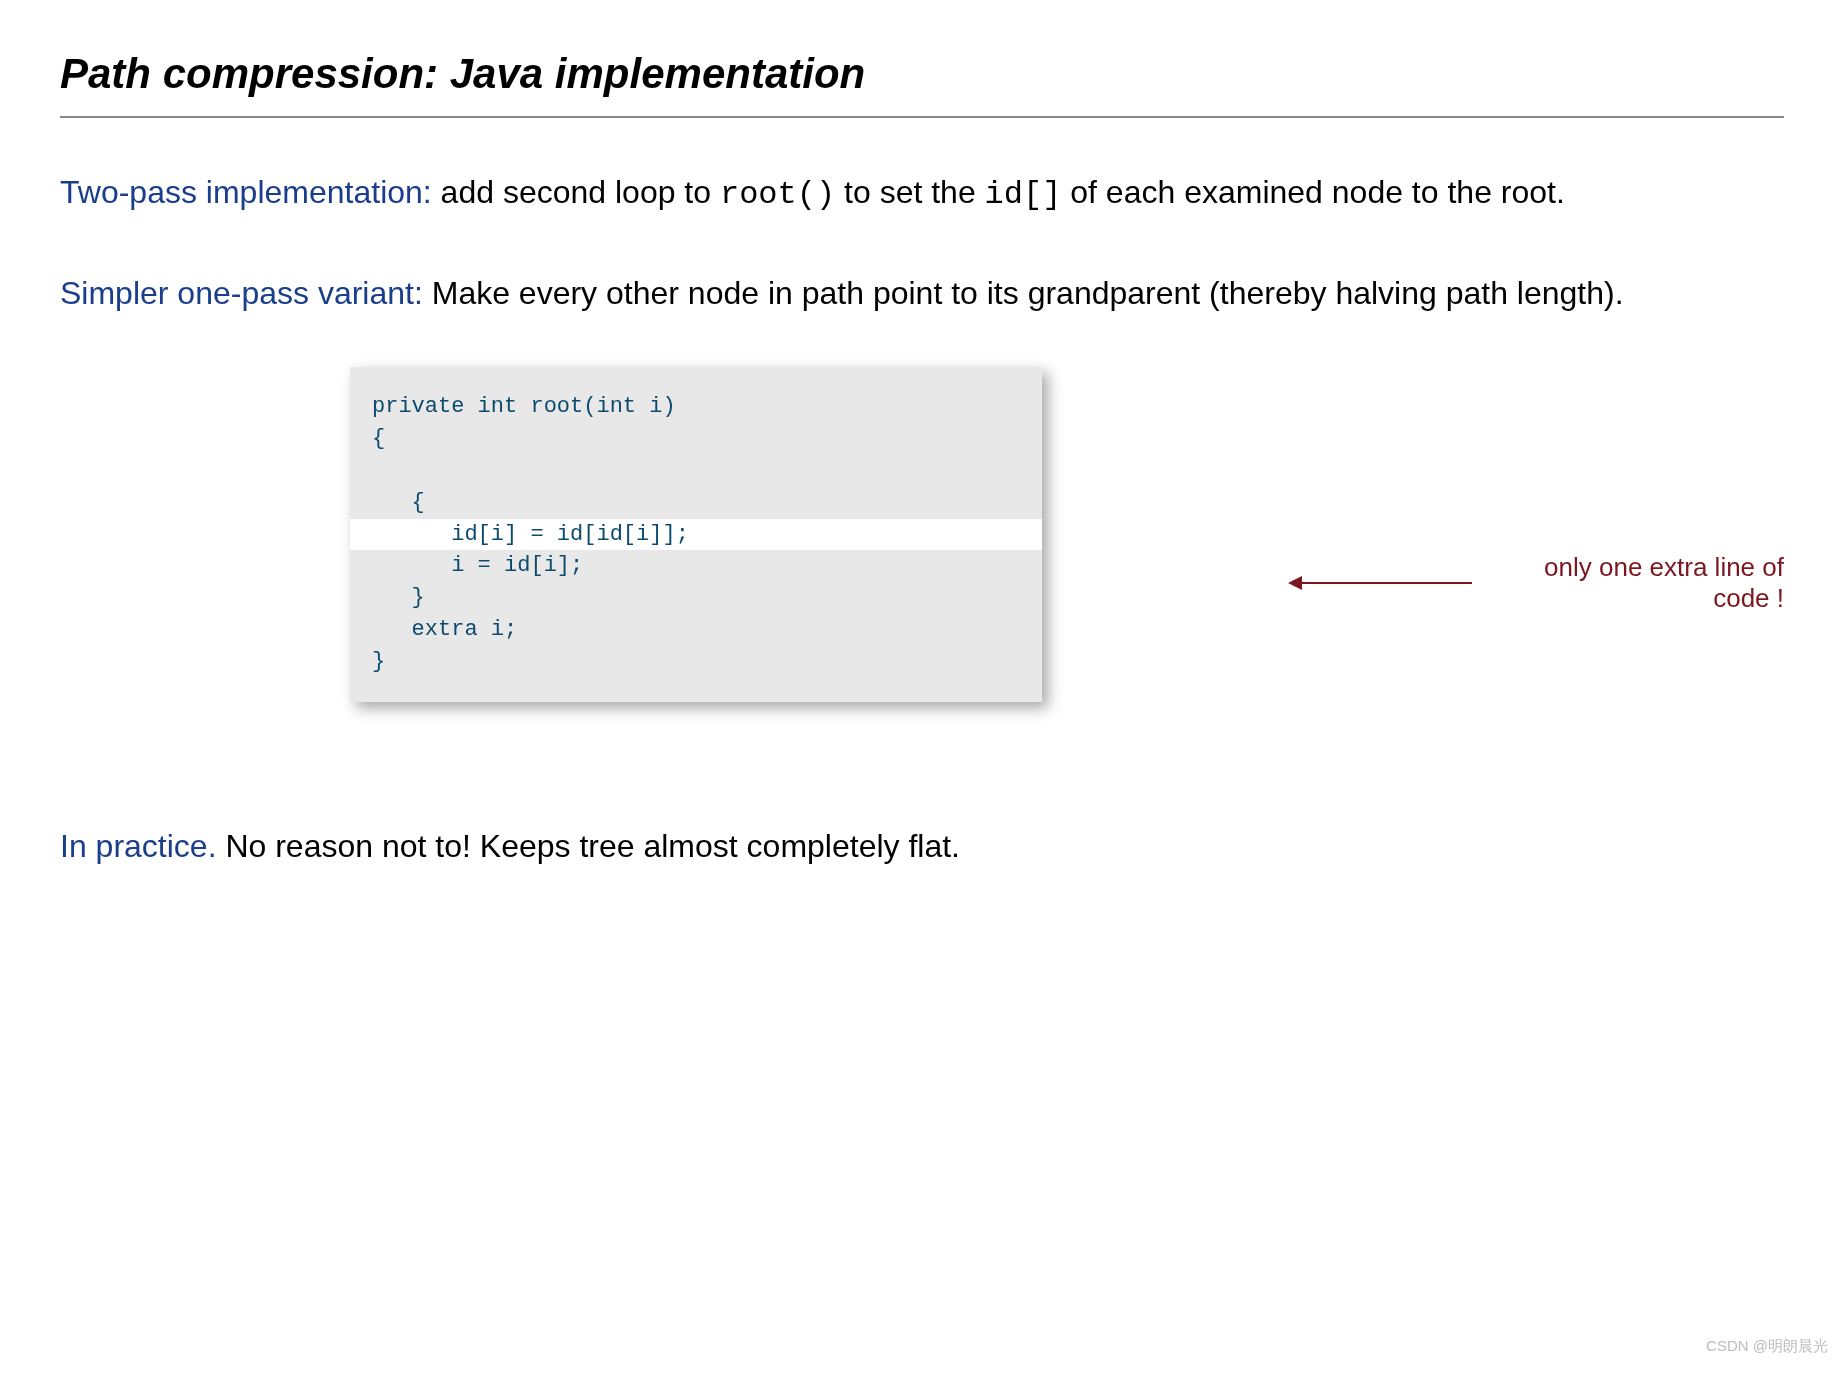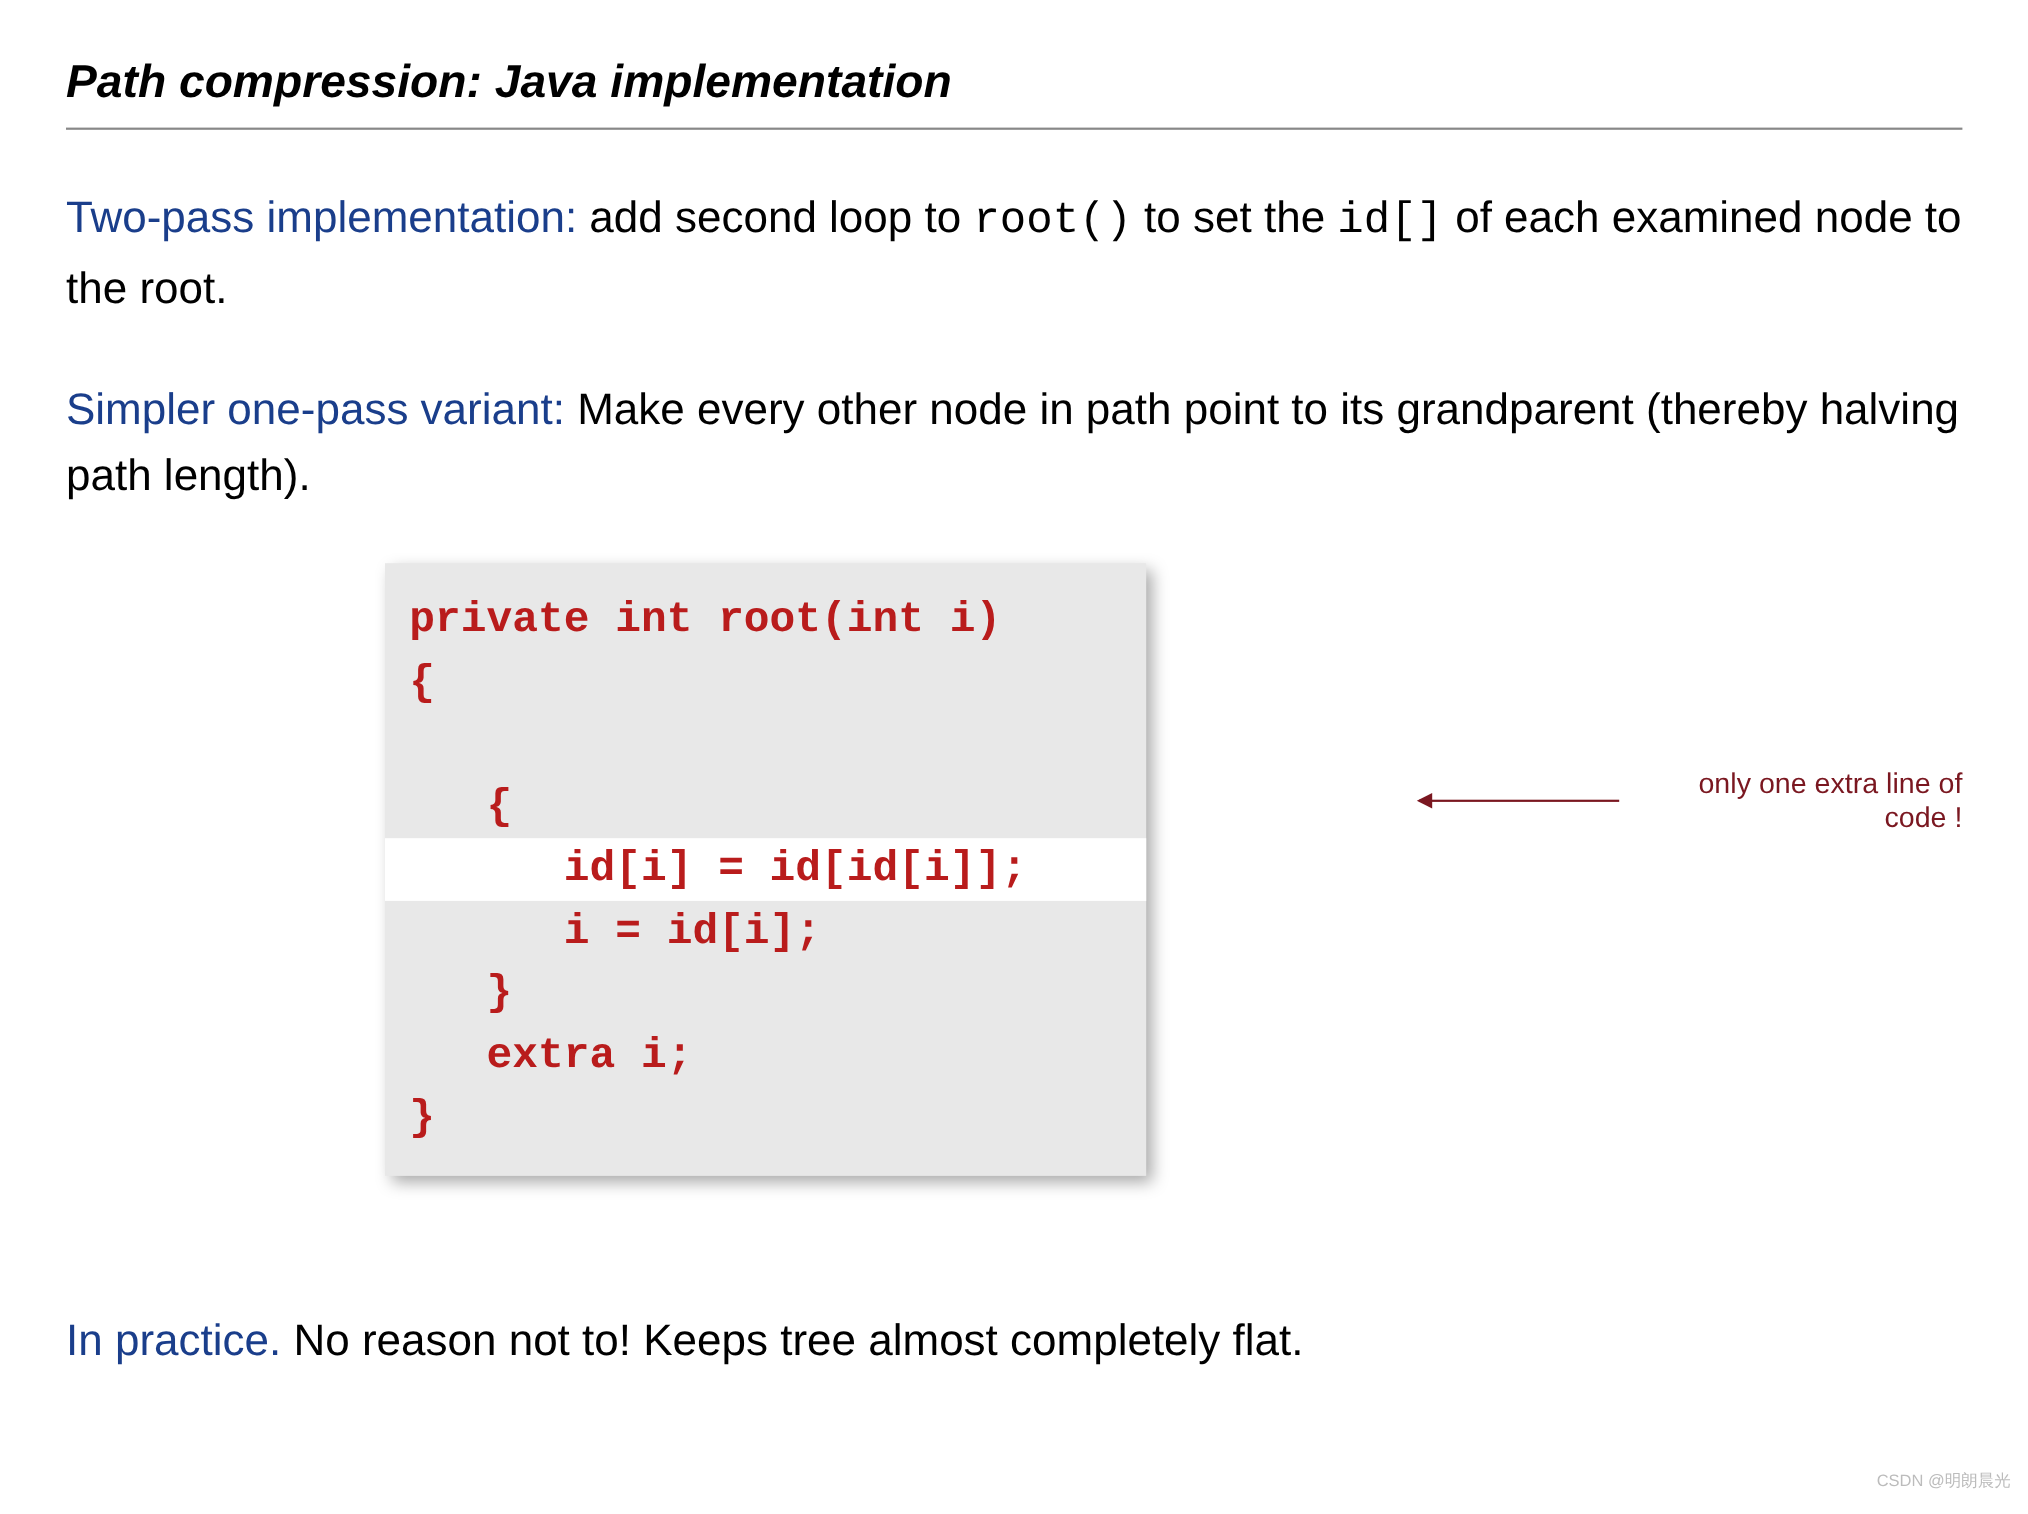--- a/index.html
+++ b/index.html
@@ -19,45 +19,45 @@
     color: #000;
     margin-bottom: 18px;
     font-style: italic;
   }
   .hr {
     border: none;
     border-top: 2px solid #888;
     margin: 0 0 50px 0;
   }
   .body-text {
-    font-size: 40px;
+    font-size: 32px;
     line-height: 1.5;
     color: #000;
     margin-bottom: 50px;
   }
   .blue-label {
     color: #1a3e8b;
   }
   .mono {
     font-family: "Courier New", Courier, monospace;
   }
   .code-area {
     position: relative;
     margin-left: 290px;
     margin-bottom: 120px;
   }
   .code-block {
     background: #e8e8e8;
     box-shadow: 6px 6px 14px rgba(0,0,0,0.35);
     padding: 24px 30px 24px 22px;
     font-family: "Courier New", Courier, monospace;
-    font-size: 39px;
-    font-weight: bold;
+    font-size: 22px;
+    font-weight: normal;
     line-height: 1.45;
-    color: #b91c1c;
+    color: #0c4a6e;
     width: 640px;
     position: relative;
   }
   .code-line {
     white-space: pre;
   }
   .highlight-line {
     background: #ffffff;
     display: block;
     margin-left: -22px;

